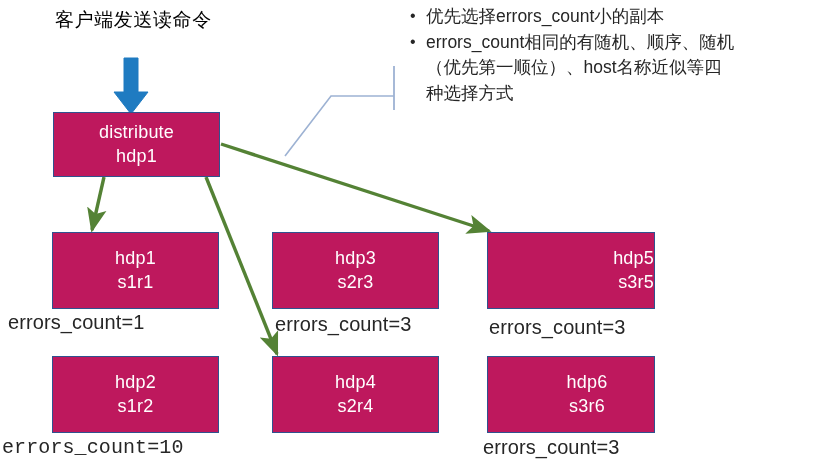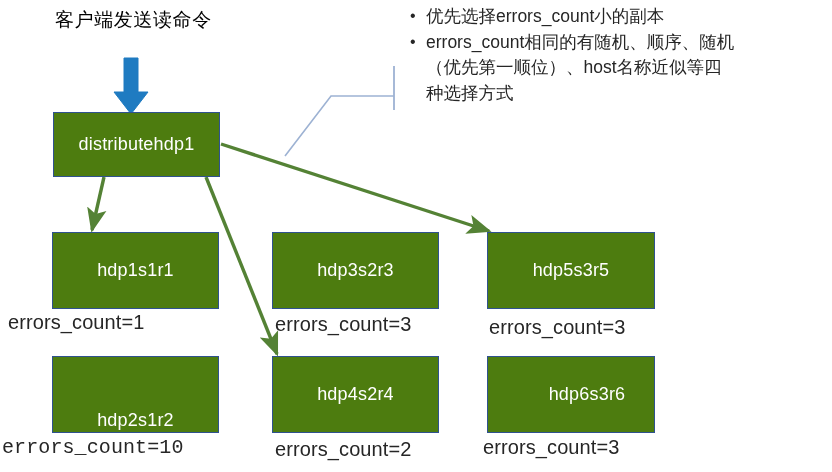--- a/index.html
+++ b/index.html
@@ -9,24 +9,25 @@
     font-family:"Liberation Sans","DejaVu Sans",sans-serif;
     overflow:hidden;
     position:relative;
   }
   #canvas{position:absolute;left:0;top:0;width:832px;height:356px;}
 
   svg.layer{position:absolute;left:0;top:0;width:832px;height:472px;pointer-events:none;}
 
   .node{
     position:absolute;
-    background:#4d7c0f;
+    background:#be185d;
     border:1px solid #2F528F;
     color:#ffffff;
     display:flex;
+    flex-direction:column;
     align-items:center;
     justify-content:center;
     font-size:18px;
     line-height:1.28;
     letter-spacing:.2px;
     box-sizing:border-box;
   }
   .node span{display:block;}
 
   .err-label{
@@ -107,37 +108,36 @@
     <span>s1r1</span>
   </div>
   <div class="err-label" style="left:8px;top:311px;">errors_count=1</div>
 
   <div class="node" style="left:272px;top:232px;width:167px;height:77px;">
     <span>hdp3</span>
     <span>s2r3</span>
   </div>
   <div class="err-label" style="left:275px;top:313px;">errors_count=3</div>
 
-  <div class="node" style="left:487px;top:232px;width:168px;height:77px;">
+  <div class="node" style="left:487px;top:232px;width:168px;height:77px;align-items:flex-end;">
     <span>hdp5</span>
     <span>s3r5</span>
   </div>
   <div class="err-label" style="left:489px;top:316px;">errors_count=3</div>
 
-  <div class="node" style="left:52px;top:356px;width:167px;height:77px;align-items:flex-end;">
+  <div class="node" style="left:52px;top:356px;width:167px;height:77px;">
     <span>hdp2</span>
     <span>s1r2</span>
   </div>
   <div class="err-label" style="left:2px;top:436px;font-family:Liberation Mono, monospace;">errors_count=10</div>
 
   <div class="node" style="left:272px;top:356px;width:167px;height:77px;">
     <span>hdp4</span>
     <span>s2r4</span>
   </div>
-  <div class="err-label" style="left:275px;top:438px;">errors_count=2</div>
 
   <div class="node" style="left:487px;top:356px;width:168px;height:77px;padding-left:32px;">
     <span>hdp6</span>
     <span>s3r6</span>
   </div>
   <div class="err-label" style="left:483px;top:436px;">errors_count=3</div>
 
   <div class="notes">
 
     <div class="note-row">

